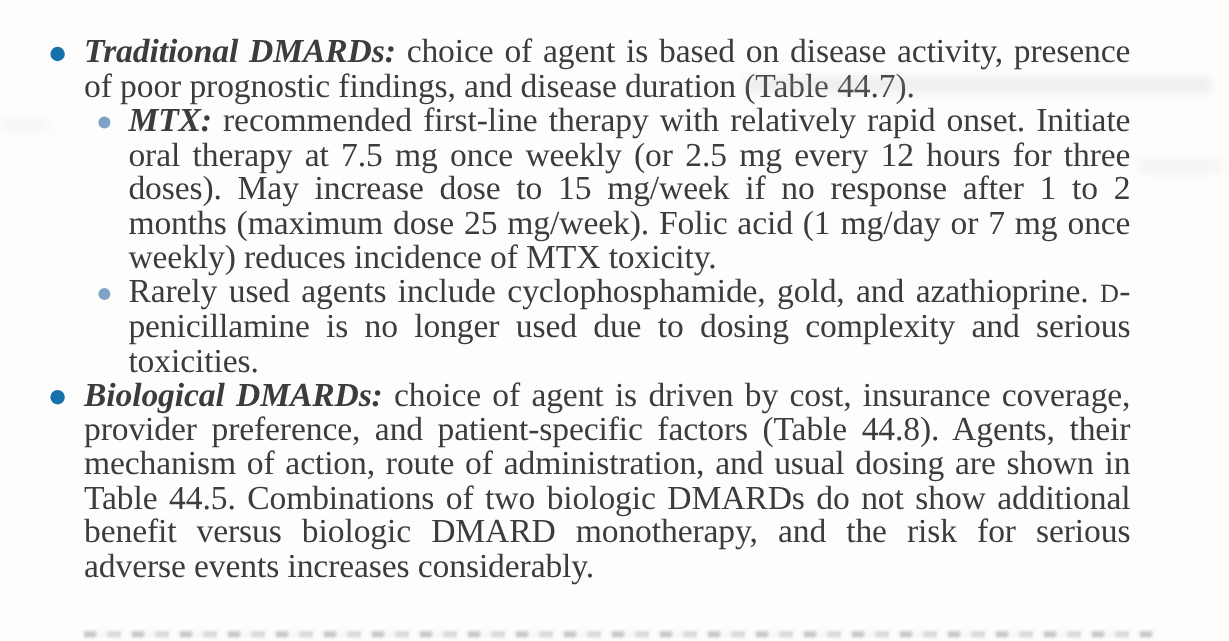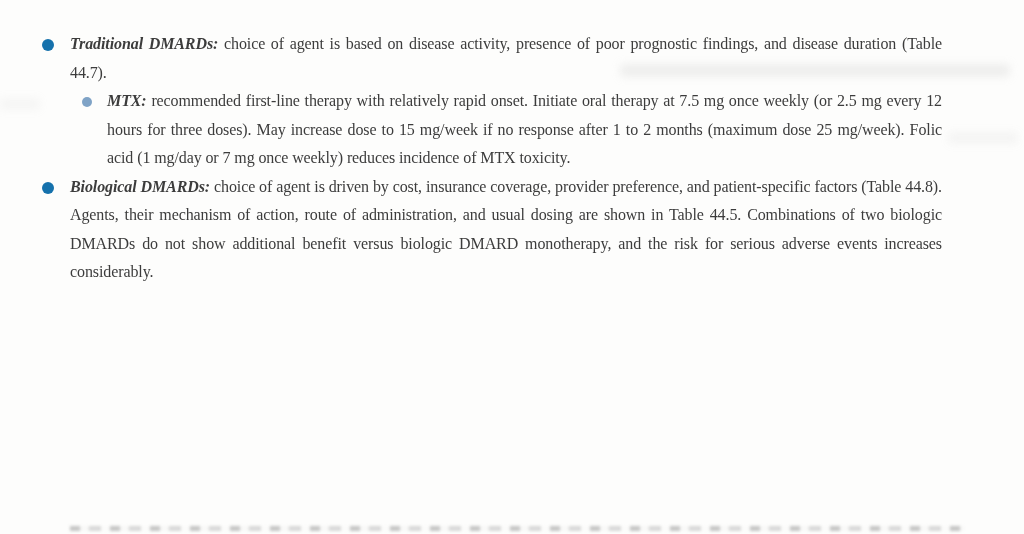--- a/index.html
+++ b/index.html
@@ -45,21 +45,21 @@
     width: 10px;
     height: 10px;
     margin-top: 10px;
     margin-right: 15px;
   }
   li.bitem.sub {
     margin-left: 12px;
   }
   .content {
     flex: 1 1 auto;
-    font-size: 16px;
+    font-size: 28px;
     line-height: 28.5px;
     text-align: justify;
     letter-spacing: -0.1px;
   }
   .lead {
     font-weight: bold;
     font-style: italic;
   }
   .smallcap {
     font-size: 0.78em;
@@ -111,20 +111,24 @@
 
           <li class="bitem sub">
             <span class="bullet l2" style="background: rgb(127, 163, 198);"></span>
             <div class="content">
               <span class="lead">MTX:</span> <span>recommended first-line therapy with relatively rapid onset. Initiate oral therapy at 7.5 mg once weekly (or 2.5 mg every 12 hours for three doses). May increase dose to 15 mg/week if no response after 1 to 2 months (maximum dose 25 mg/week). Folic acid (1 mg/day or 7 mg once weekly) reduces incidence of MTX toxicity.</span>
             </div>
           </li>
 
 
 
+          <li class="bitem sub">
+            <span class="bullet l2" style="background: rgb(127, 163, 198);"></span>
+            <div class="content"><span>Rarely used agents include cyclophosphamide, gold, and azathioprine. </span><span class="smallcap">D</span><span>-penicillamine is no longer used due to dosing complexity and serious toxicities.</span></div>
+          </li>
 
         </ul>
       </div>
     </li>
 
     <li class="bitem">
       <span class="bullet l1" style="background: rgb(21, 113, 172);"></span>
       <div class="content">
         <span class="lead">Biological DMARDs:</span> <span>choice of agent is driven by cost, insurance coverage, provider preference, and patient-specific factors (Table 44.8). Agents, their mechanism of action, route of administration, and usual dosing are shown in Table 44.5. Combinations of two biologic DMARDs do not show additional benefit versus biologic DMARD monotherapy, and the risk for serious adverse events increases considerably.</span>
       </div>

